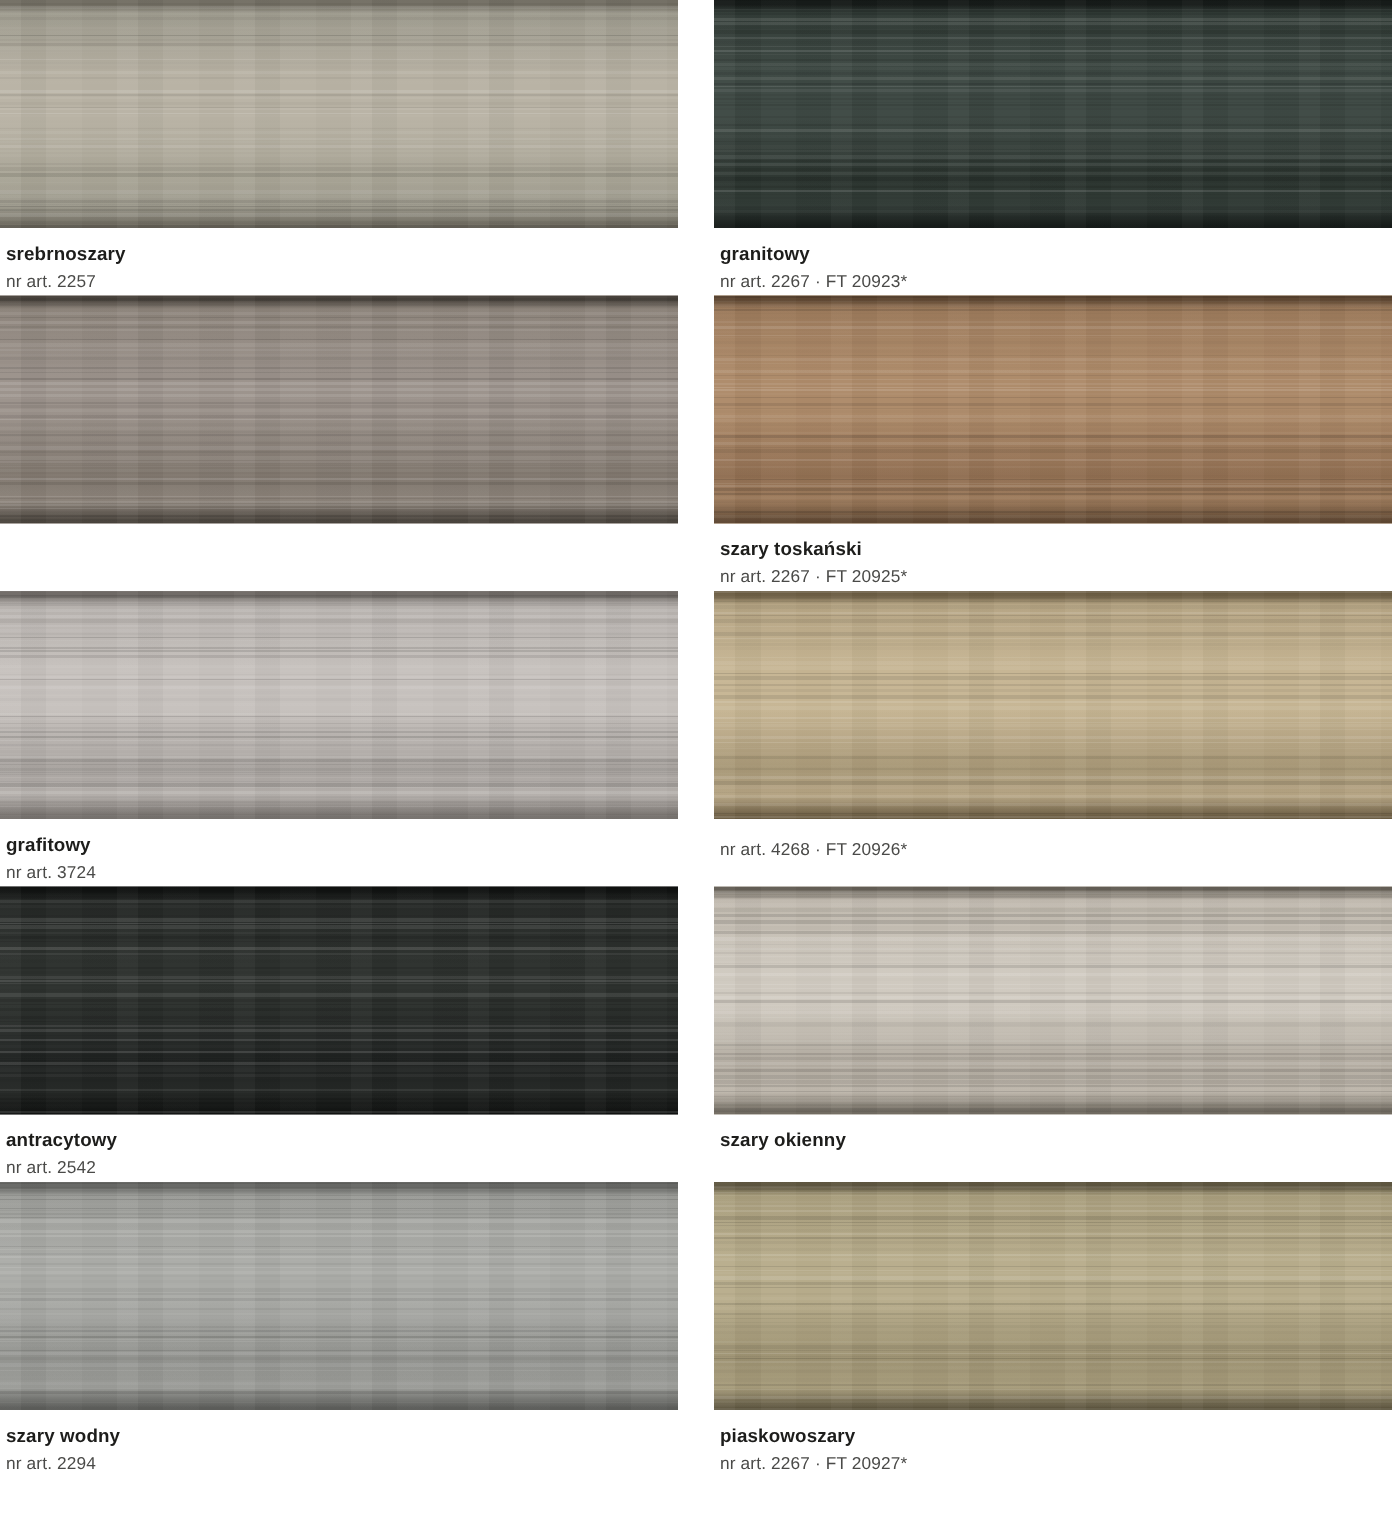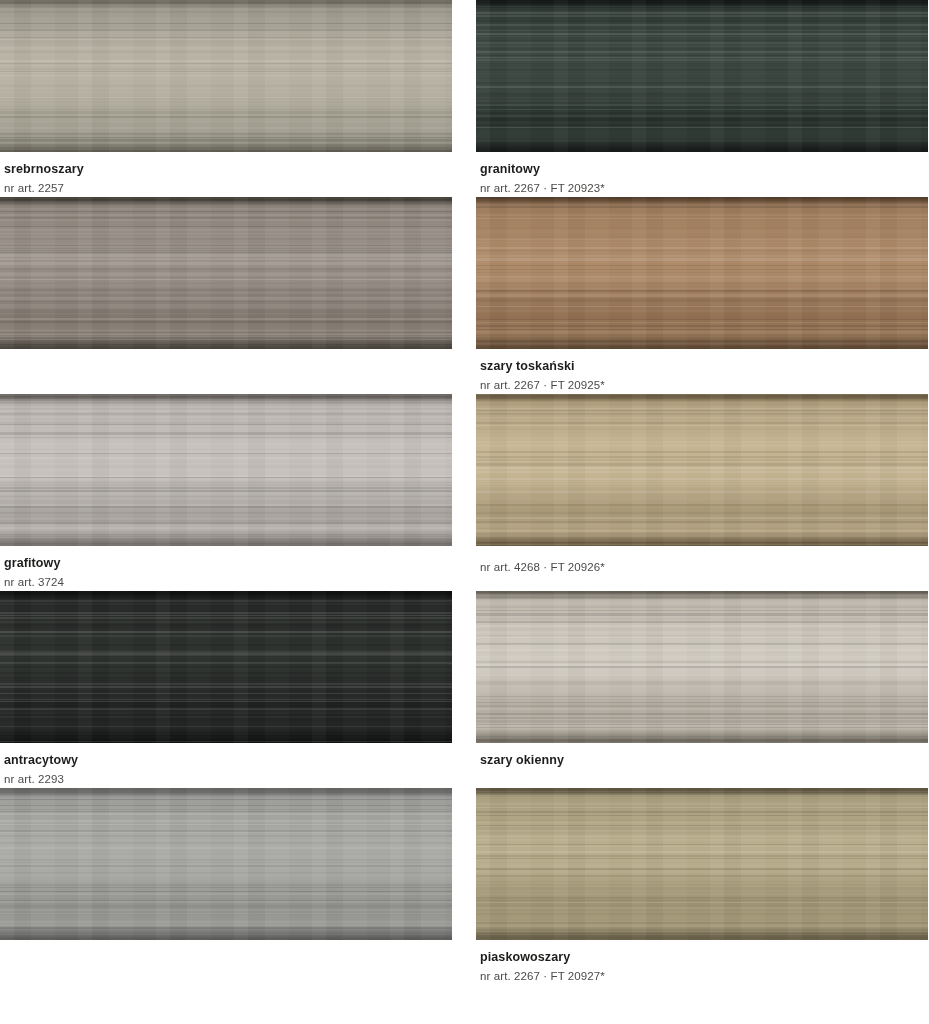--- a/index.html
+++ b/index.html
@@ -124,39 +124,43 @@
       </div>
     </div>
     <div class="swatch-cell">
       <div class="swatch-img" style="background: rgb(36, 39, 37);">
         <div class="grain" style="background: linear-gradient(rgb(16, 18, 17) 0px, rgb(16, 18, 17) 3px, rgb(36, 39, 37) 9px, rgb(45, 49, 46) 34%, rgb(45, 49, 46) 52%, rgb(30, 33, 32) 78%, rgb(36, 39, 37) 90%, rgb(16, 18, 17) 99%, rgb(16, 18, 17) 100%);"></div>
         <div class="grain" style="background: linear-gradient(rgba(0, 0, 0, 0.055) 0%, rgba(0, 0, 0, 0.055) 1.12%, rgba(0, 0, 0, 0) 1.12%, rgba(0, 0, 0, 0) 2.42%, rgba(0, 0, 0, 0.05) 2.42%, rgba(0, 0, 0, 0.05) 2.93%, rgba(0, 0, 0, 0) 2.93%, rgba(0, 0, 0, 0) 4.03%, rgba(0, 0, 0, 0.11) 4.03%, rgba(0, 0, 0, 0.11) 5.31%, rgba(0, 0, 0, 0) 5.31%, rgba(0, 0, 0, 0) 5.85%, rgba(255, 255, 255, 0.07) 5.85%, rgba(255, 255, 255, 0.07) 7.02%, rgba(0, 0, 0, 0) 7.02%, rgba(0, 0, 0, 0) 7.9%, rgba(255, 255, 255, 0.027) 7.9%, rgba(255, 255, 255, 0.027) 9.43%, rgba(0, 0, 0, 0) 9.43%, rgba(0, 0, 0, 0) 10.54%, rgba(0, 0, 0, 0.01) 10.54%, rgba(0, 0, 0, 0.01) 11.79%, rgba(0, 0, 0, 0) 11.79%, rgba(0, 0, 0, 0) 12.64%, rgba(0, 0, 0, 0.063) 12.64%, rgba(0, 0, 0, 0.063) 13.52%, rgba(0, 0, 0, 0) 13.52%, rgba(0, 0, 0, 0) 13.98%, rgba(255, 255, 255, 0.098) 13.98%, rgba(255, 255, 255, 0.098) 15.44%, rgba(0, 0, 0, 0) 15.44%, rgba(0, 0, 0, 0) 15.84%, rgba(255, 255, 255, 0.13) 15.84%, rgba(255, 255, 255, 0.13) 16.46%, rgba(0, 0, 0, 0) 16.46%, rgba(0, 0, 0, 0) 16.96%, rgba(255, 255, 255, 0.094) 16.96%, rgba(255, 255, 255, 0.094) 18.6%, rgba(0, 0, 0, 0) 18.6%, rgba(0, 0, 0, 0) 19.75%, rgba(255, 255, 255, 0.04) 19.75%, rgba(255, 255, 255, 0.04) 21.05%, rgba(0, 0, 0, 0) 21.05%, rgba(0, 0, 0, 0) 21.64%, rgba(0, 0, 0, 0.125) 21.64%, rgba(0, 0, 0, 0.125) 23.05%, rgba(0, 0, 0, 0) 23.05%, rgba(0, 0, 0, 0) 23.69%, rgba(0, 0, 0, 0.106) 23.69%, rgba(0, 0, 0, 0.106) 24.15%, rgba(0, 0, 0, 0) 24.15%, rgba(0, 0, 0, 0) 25.24%, rgba(0, 0, 0, 0) 25.24%, rgba(0, 0, 0, 0) 26%, rgba(0, 0, 0, 0) 26%, rgba(0, 0, 0, 0) 26.42%, rgba(255, 255, 255, 0.125) 26.42%, rgba(255, 255, 255, 0.125) 27.76%, rgba(0, 0, 0, 0) 27.76%, rgba(0, 0, 0, 0) 28.95%, rgba(255, 255, 255, 0.067) 28.95%, rgba(255, 255, 255, 0.067) 30.02%, rgba(0, 0, 0, 0) 30.02%, rgba(0, 0, 0, 0) 30.34%, rgba(255, 255, 255, 0.008) 30.34%, rgba(255, 255, 255, 0.008) 31.83%, rgba(0, 0, 0, 0) 31.83%, rgba(0, 0, 0, 0) 32.26%, rgba(0, 0, 0, 0.02) 32.26%, rgba(0, 0, 0, 0.02) 33.71%, rgba(0, 0, 0, 0) 33.71%, rgba(0, 0, 0, 0) 35.1%, rgba(0, 0, 0, 0.114) 35.1%, rgba(0, 0, 0, 0.114) 36.08%, rgba(0, 0, 0, 0) 36.08%, rgba(0, 0, 0, 0) 37.03%, rgba(0, 0, 0, 0.043) 37.03%, rgba(0, 0, 0, 0.043) 38.26%, rgba(0, 0, 0, 0) 38.26%, rgba(0, 0, 0, 0) 39.44%, rgba(255, 255, 255, 0.075) 39.44%, rgba(255, 255, 255, 0.075) 40.61%, rgba(0, 0, 0, 0) 40.61%, rgba(0, 0, 0, 0) 40.98%, rgba(255, 255, 255, 0.114) 40.98%, rgba(255, 255, 255, 0.114) 41.87%, rgba(0, 0, 0, 0) 41.87%, rgba(0, 0, 0, 0) 42.19%, rgba(255, 255, 255, 0.067) 42.19%, rgba(255, 255, 255, 0.067) 42.61%, rgba(0, 0, 0, 0) 42.61%, rgba(0, 0, 0, 0) 42.99%, rgba(0, 0, 0, 0.043) 42.99%, rgba(0, 0, 0, 0.043) 43.6%, rgba(0, 0, 0, 0) 43.6%, rgba(0, 0, 0, 0) 44.86%, rgba(0, 0, 0, 0.035) 44.86%, rgba(0, 0, 0, 0.035) 46.11%, rgba(0, 0, 0, 0) 46.11%, rgba(0, 0, 0, 0) 46.74%, rgba(255, 255, 255, 0.086) 46.74%, rgba(255, 255, 255, 0.086) 48.31%, rgba(0, 0, 0, 0) 48.31%, rgba(0, 0, 0, 0) 49.26%, rgba(0, 0, 0, 0.12) 49.26%, rgba(0, 0, 0, 0.12) 50.44%, rgba(0, 0, 0, 0) 50.44%, rgba(0, 0, 0, 0) 51.69%, rgba(0, 0, 0, 0.12) 51.69%, rgba(0, 0, 0, 0.12) 52%, rgba(0, 0, 0, 0) 52%, rgba(0, 0, 0, 0) 53.37%, rgba(0, 0, 0, 0.13) 53.37%, rgba(0, 0, 0, 0.13) 54.42%, rgba(0, 0, 0, 0) 54.42%, rgba(0, 0, 0, 0) 55.71%, rgba(255, 255, 255, 0.055) 55.71%, rgba(255, 255, 255, 0.055) 56.13%, rgba(0, 0, 0, 0) 56.13%, rgba(0, 0, 0, 0) 56.62%, rgba(0, 0, 0, 0.106) 56.62%, rgba(0, 0, 0, 0.106) 57.98%, rgba(0, 0, 0, 0) 57.98%, rgba(0, 0, 0, 0) 58.86%, rgba(0, 0, 0, 0.1) 58.86%, rgba(0, 0, 0, 0.1) 59.52%, rgba(0, 0, 0, 0) 59.52%, rgba(0, 0, 0, 0) 60.59%, rgba(255, 255, 255, 0.082) 60.59%, rgba(255, 255, 255, 0.082) 61.7%, rgba(0, 0, 0, 0) 61.7%, rgba(0, 0, 0, 0) 62.55%, rgba(255, 255, 255, 0.106) 62.55%, rgba(255, 255, 255, 0.106) 63.91%, rgba(0, 0, 0, 0) 63.91%, rgba(0, 0, 0, 0) 64.97%, rgba(0, 0, 0, 0.063) 64.97%, rgba(0, 0, 0, 0.063) 65.71%, rgba(0, 0, 0, 0) 65.71%, rgba(0, 0, 0, 0) 67.02%, rgba(255, 255, 255, 0.114) 67.02%, rgba(255, 255, 255, 0.114) 67.56%, rgba(0, 0, 0, 0) 67.56%, rgba(0, 0, 0, 0) 68.2%, rgba(0, 0, 0, 0.055) 68.2%, rgba(0, 0, 0, 0.055) 68.7%, rgba(0, 0, 0, 0) 68.7%, rgba(0, 0, 0, 0) 69.6%, rgba(255, 255, 255, 0.02) 69.6%, rgba(255, 255, 255, 0.02) 70.64%, rgba(0, 0, 0, 0) 70.64%, rgba(0, 0, 0, 0) 71.12%, rgba(255, 255, 255, 0.11) 71.12%, rgba(255, 255, 255, 0.11) 71.44%, rgba(0, 0, 0, 0) 71.44%, rgba(0, 0, 0, 0) 72.32%, rgba(255, 255, 255, 0.125) 72.32%, rgba(255, 255, 255, 0.125) 72.96%, rgba(0, 0, 0, 0) 72.96%, rgba(0, 0, 0, 0) 73.34%, rgba(0, 0, 0, 0.067) 73.34%, rgba(0, 0, 0, 0.067) 74.57%, rgba(0, 0, 0, 0) 74.57%, rgba(0, 0, 0, 0) 75.17%, rgba(0, 0, 0, 0.098) 75.17%, rgba(0, 0, 0, 0.098) 75.68%, rgba(0, 0, 0, 0) 75.68%, rgba(0, 0, 0, 0) 76.12%, rgba(0, 0, 0, 0.09) 76.12%, rgba(0, 0, 0, 0.09) 76.48%, rgba(0, 0, 0, 0) 76.48%, rgba(0, 0, 0, 0) 76.99%, rgba(255, 255, 255, 0.11) 76.99%, rgba(255, 255, 255, 0.11) 78.21%, rgba(0, 0, 0, 0) 78.21%, rgba(0, 0, 0, 0) 78.61%, rgba(255, 255, 255, 0.024) 78.61%, rgba(255, 255, 255, 0.024) 79.45%, rgba(0, 0, 0, 0) 79.45%, rgba(0, 0, 0, 0) 79.81%, rgba(255, 255, 255, 0.03) 79.81%, rgba(255, 255, 255, 0.03) 81.25%, rgba(0, 0, 0, 0) 81.25%, rgba(0, 0, 0, 0) 82.42%, rgba(255, 255, 255, 0.043) 82.42%, rgba(255, 255, 255, 0.043) 83.36%, rgba(0, 0, 0, 0) 83.36%, rgba(0, 0, 0, 0) 84.49%, rgba(0, 0, 0, 0.035) 84.49%, rgba(0, 0, 0, 0.035) 85.76%, rgba(0, 0, 0, 0) 85.76%, rgba(0, 0, 0, 0) 86.44%, rgba(0, 0, 0, 0.01) 86.44%, rgba(0, 0, 0, 0.01) 87.81%, rgba(0, 0, 0, 0) 87.81%, rgba(0, 0, 0, 0) 88.68%, rgba(255, 255, 255, 0.07) 88.68%, rgba(255, 255, 255, 0.07) 89.49%, rgba(0, 0, 0, 0) 89.49%, rgba(0, 0, 0, 0) 89.81%, rgba(0, 0, 0, 0.05) 89.81%, rgba(0, 0, 0, 0.05) 90.16%, rgba(0, 0, 0, 0) 90.16%, rgba(0, 0, 0, 0) 90.74%, rgba(0, 0, 0, 0.067) 90.74%, rgba(0, 0, 0, 0.067) 91.68%, rgba(0, 0, 0, 0) 91.68%, rgba(0, 0, 0, 0) 92.97%, rgba(0, 0, 0, 0.125) 92.97%, rgba(0, 0, 0, 0.125) 93.53%, rgba(0, 0, 0, 0) 93.53%, rgba(0, 0, 0, 0) 94.63%, rgba(0, 0, 0, 0.11) 94.63%, rgba(0, 0, 0, 0.11) 95.34%, rgba(0, 0, 0, 0) 95.34%, rgba(0, 0, 0, 0) 95.8%, rgba(255, 255, 255, 0.004) 95.8%, rgba(255, 255, 255, 0.004) 97.05%, rgba(0, 0, 0, 0) 97.05%, rgba(0, 0, 0, 0) 98.41%, rgba(255, 255, 255, 0.11) 98.41%, rgba(255, 255, 255, 0.11) 99.26%, rgba(0, 0, 0, 0) 99.26%, rgba(0, 0, 0, 0) 100.51%);"></div>
         <div class="grain" style="background: repeating-linear-gradient(to right, rgba(255, 255, 255, 0.035) 0px, rgba(255, 255, 255, 0.035) 14px, rgba(0, 0, 0, 0.03) 14px, rgba(0, 0, 0, 0.03) 31px, rgba(255, 255, 255, 0.02) 31px, rgba(255, 255, 255, 0.02) 55px, rgba(0, 0, 0, 0.016) 55px, rgba(0, 0, 0, 0.016) 78px); opacity: 0.8;"></div>
       </div>
       <div class="swatch-caption">
         <div class="swatch-name">antracytowy</div>
-        <div class="swatch-code">nr art. 2293</div>
+        <div class="swatch-code">nr art. 2542</div>
       </div>
     </div>
     <div class="swatch-cell">
       <div class="swatch-img" style="background: rgb(190, 183, 172);">
         <div class="grain" style="background: linear-gradient(rgb(114, 108, 98) 0px, rgb(114, 108, 98) 3px, rgb(190, 183, 172) 9px, rgb(207, 201, 191) 34%, rgb(207, 201, 191) 52%, rgb(178, 171, 160) 78%, rgb(190, 183, 172) 90%, rgb(114, 108, 98) 99%, rgb(114, 108, 98) 100%);"></div>
         <div class="grain" style="background: linear-gradient(rgba(0, 0, 0, 0.125) 0%, rgba(0, 0, 0, 0.125) 1.53%, rgba(0, 0, 0, 0) 1.53%, rgba(0, 0, 0, 0) 2.08%, rgba(255, 255, 255, 0.114) 2.08%, rgba(255, 255, 255, 0.114) 3.46%, rgba(0, 0, 0, 0) 3.46%, rgba(0, 0, 0, 0) 4.17%, rgba(0, 0, 0, 0.075) 4.17%, rgba(0, 0, 0, 0.075) 5.17%, rgba(0, 0, 0, 0) 5.17%, rgba(0, 0, 0, 0) 5.67%, rgba(255, 255, 255, 0.03) 5.67%, rgba(255, 255, 255, 0.03) 7.04%, rgba(0, 0, 0, 0) 7.04%, rgba(0, 0, 0, 0) 7.35%, rgba(255, 255, 255, 0.075) 7.35%, rgba(255, 255, 255, 0.075) 8.79%, rgba(0, 0, 0, 0) 8.79%, rgba(0, 0, 0, 0) 9.64%, rgba(0, 0, 0, 0.05) 9.64%, rgba(0, 0, 0, 0.05) 11.03%, rgba(0, 0, 0, 0) 11.03%, rgba(0, 0, 0, 0) 12.24%, rgba(0, 0, 0, 0.114) 12.24%, rgba(0, 0, 0, 0.114) 13.44%, rgba(0, 0, 0, 0) 13.44%, rgba(0, 0, 0, 0) 14.79%, rgba(0, 0, 0, 0.118) 14.79%, rgba(0, 0, 0, 0.118) 16.28%, rgba(0, 0, 0, 0) 16.28%, rgba(0, 0, 0, 0) 17.49%, rgba(0, 0, 0, 0.027) 17.49%, rgba(0, 0, 0, 0.027) 19.13%, rgba(0, 0, 0, 0) 19.13%, rgba(0, 0, 0, 0) 19.72%, rgba(0, 0, 0, 0.114) 19.72%, rgba(0, 0, 0, 0.114) 20.89%, rgba(0, 0, 0, 0) 20.89%, rgba(0, 0, 0, 0) 22.22%, rgba(255, 255, 255, 0.125) 22.22%, rgba(255, 255, 255, 0.125) 23.7%, rgba(0, 0, 0, 0) 23.7%, rgba(0, 0, 0, 0) 25.06%, rgba(0, 0, 0, 0.04) 25.06%, rgba(0, 0, 0, 0.04) 25.5%, rgba(0, 0, 0, 0) 25.5%, rgba(0, 0, 0, 0) 26.76%, rgba(255, 255, 255, 0.082) 26.76%, rgba(255, 255, 255, 0.082) 27.72%, rgba(0, 0, 0, 0) 27.72%, rgba(0, 0, 0, 0) 28.64%, rgba(0, 0, 0, 0.055) 28.64%, rgba(0, 0, 0, 0.055) 29.74%, rgba(0, 0, 0, 0) 29.74%, rgba(0, 0, 0, 0) 30.32%, rgba(255, 255, 255, 0.075) 30.32%, rgba(255, 255, 255, 0.075) 30.86%, rgba(0, 0, 0, 0) 30.86%, rgba(0, 0, 0, 0) 31.37%, rgba(0, 0, 0, 0.01) 31.37%, rgba(0, 0, 0, 0.01) 32.86%, rgba(0, 0, 0, 0) 32.86%, rgba(0, 0, 0, 0) 33.51%, rgba(0, 0, 0, 0.035) 33.51%, rgba(0, 0, 0, 0.035) 34.03%, rgba(0, 0, 0, 0) 34.03%, rgba(0, 0, 0, 0) 34.51%, rgba(0, 0, 0, 0.106) 34.51%, rgba(0, 0, 0, 0.106) 35.53%, rgba(0, 0, 0, 0) 35.53%, rgba(0, 0, 0, 0) 36.89%, rgba(255, 255, 255, 0.024) 36.89%, rgba(255, 255, 255, 0.024) 37.19%, rgba(0, 0, 0, 0) 37.19%, rgba(0, 0, 0, 0) 38.12%, rgba(255, 255, 255, 0.12) 38.12%, rgba(255, 255, 255, 0.12) 39.4%, rgba(0, 0, 0, 0) 39.4%, rgba(0, 0, 0, 0) 40.26%, rgba(0, 0, 0, 0.01) 40.26%, rgba(0, 0, 0, 0.01) 41.57%, rgba(0, 0, 0, 0) 41.57%, rgba(0, 0, 0, 0) 42.87%, rgba(255, 255, 255, 0.11) 42.87%, rgba(255, 255, 255, 0.11) 43.23%, rgba(0, 0, 0, 0) 43.23%, rgba(0, 0, 0, 0) 44.4%, rgba(255, 255, 255, 0.094) 44.4%, rgba(255, 255, 255, 0.094) 44.87%, rgba(0, 0, 0, 0) 44.87%, rgba(0, 0, 0, 0) 46.13%, rgba(0, 0, 0, 0.063) 46.13%, rgba(0, 0, 0, 0.063) 47.1%, rgba(0, 0, 0, 0) 47.1%, rgba(0, 0, 0, 0) 47.85%, rgba(255, 255, 255, 0.13) 47.85%, rgba(255, 255, 255, 0.13) 49.14%, rgba(0, 0, 0, 0) 49.14%, rgba(0, 0, 0, 0) 49.58%, rgba(0, 0, 0, 0.118) 49.58%, rgba(0, 0, 0, 0.118) 50.94%, rgba(0, 0, 0, 0) 50.94%, rgba(0, 0, 0, 0) 52.03%, rgba(255, 255, 255, 0.03) 52.03%, rgba(255, 255, 255, 0.03) 52.36%, rgba(0, 0, 0, 0) 52.36%, rgba(0, 0, 0, 0) 53.47%, rgba(255, 255, 255, 0.043) 53.47%, rgba(255, 255, 255, 0.043) 54.05%, rgba(0, 0, 0, 0) 54.05%, rgba(0, 0, 0, 0) 54.8%, rgba(255, 255, 255, 0.094) 54.8%, rgba(255, 255, 255, 0.094) 56.09%, rgba(0, 0, 0, 0) 56.09%, rgba(0, 0, 0, 0) 57.39%, rgba(255, 255, 255, 0.08) 57.39%, rgba(255, 255, 255, 0.08) 57.75%, rgba(0, 0, 0, 0) 57.75%, rgba(0, 0, 0, 0) 58.54%, rgba(0, 0, 0, 0) 58.54%, rgba(0, 0, 0, 0) 58.87%, rgba(0, 0, 0, 0) 58.87%, rgba(0, 0, 0, 0) 59.38%, rgba(0, 0, 0, 0.05) 59.38%, rgba(0, 0, 0, 0.05) 60.99%, rgba(0, 0, 0, 0) 60.99%, rgba(0, 0, 0, 0) 61.4%, rgba(0, 0, 0, 0.04) 61.4%, rgba(0, 0, 0, 0.04) 61.65%, rgba(0, 0, 0, 0) 61.65%, rgba(0, 0, 0, 0) 62.79%, rgba(255, 255, 255, 0.02) 62.79%, rgba(255, 255, 255, 0.02) 63.74%, rgba(0, 0, 0, 0) 63.74%, rgba(0, 0, 0, 0) 64.41%, rgba(255, 255, 255, 0.047) 64.41%, rgba(255, 255, 255, 0.047) 64.95%, rgba(0, 0, 0, 0) 64.95%, rgba(0, 0, 0, 0) 65.75%, rgba(255, 255, 255, 0.03) 65.75%, rgba(255, 255, 255, 0.03) 66.86%, rgba(0, 0, 0, 0) 66.86%, rgba(0, 0, 0, 0) 67.48%, rgba(255, 255, 255, 0.067) 67.48%, rgba(255, 255, 255, 0.067) 68.04%, rgba(0, 0, 0, 0) 68.04%, rgba(0, 0, 0, 0) 69.21%, rgba(0, 0, 0, 0.09) 69.21%, rgba(0, 0, 0, 0.09) 69.96%, rgba(0, 0, 0, 0) 69.96%, rgba(0, 0, 0, 0) 71.18%, rgba(0, 0, 0, 0.04) 71.18%, rgba(0, 0, 0, 0.04) 71.61%, rgba(0, 0, 0, 0) 71.61%, rgba(0, 0, 0, 0) 72.91%, rgba(0, 0, 0, 0.106) 72.91%, rgba(0, 0, 0, 0.106) 73.99%, rgba(0, 0, 0, 0) 73.99%, rgba(0, 0, 0, 0) 74.89%, rgba(0, 0, 0, 0.067) 74.89%, rgba(0, 0, 0, 0.067) 76.09%, rgba(0, 0, 0, 0) 76.09%, rgba(0, 0, 0, 0) 76.88%, rgba(255, 255, 255, 0.118) 76.88%, rgba(255, 255, 255, 0.118) 78.17%, rgba(0, 0, 0, 0) 78.17%, rgba(0, 0, 0, 0) 79.37%, rgba(255, 255, 255, 0.086) 79.37%, rgba(255, 255, 255, 0.086) 79.67%, rgba(0, 0, 0, 0) 79.67%, rgba(0, 0, 0, 0) 80.02%, rgba(0, 0, 0, 0.114) 80.02%, rgba(0, 0, 0, 0.114) 81.51%, rgba(0, 0, 0, 0) 81.51%, rgba(0, 0, 0, 0) 82.78%, rgba(0, 0, 0, 0.086) 82.78%, rgba(0, 0, 0, 0.086) 84.32%, rgba(0, 0, 0, 0) 84.32%, rgba(0, 0, 0, 0) 85.07%, rgba(0, 0, 0, 0.07) 85.07%, rgba(0, 0, 0, 0.07) 86.63%, rgba(0, 0, 0, 0) 86.63%, rgba(0, 0, 0, 0) 87.21%, rgba(0, 0, 0, 0.1) 87.21%, rgba(0, 0, 0, 0.1) 87.99%, rgba(0, 0, 0, 0) 87.99%, rgba(0, 0, 0, 0) 88.44%, rgba(255, 255, 255, 0.024) 88.44%, rgba(255, 255, 255, 0.024) 88.77%, rgba(0, 0, 0, 0) 88.77%, rgba(0, 0, 0, 0) 89.58%, rgba(0, 0, 0, 0.114) 89.58%, rgba(0, 0, 0, 0.114) 89.93%, rgba(0, 0, 0, 0) 89.93%, rgba(0, 0, 0, 0) 90.32%, rgba(255, 255, 255, 0.016) 90.32%, rgba(255, 255, 255, 0.016) 91.55%, rgba(0, 0, 0, 0) 91.55%, rgba(0, 0, 0, 0) 91.87%, rgba(0, 0, 0, 0.067) 91.87%, rgba(0, 0, 0, 0.067) 92.38%, rgba(0, 0, 0, 0) 92.38%, rgba(0, 0, 0, 0) 93.78%, rgba(255, 255, 255, 0.055) 93.78%, rgba(255, 255, 255, 0.055) 94.35%, rgba(0, 0, 0, 0) 94.35%, rgba(0, 0, 0, 0) 95.37%, rgba(0, 0, 0, 0.055) 95.37%, rgba(0, 0, 0, 0.055) 96.29%, rgba(0, 0, 0, 0) 96.29%, rgba(0, 0, 0, 0) 97.33%, rgba(0, 0, 0, 0.094) 97.33%, rgba(0, 0, 0, 0.094) 98.96%, rgba(0, 0, 0, 0) 98.96%, rgba(0, 0, 0, 0) 99.6%, rgba(255, 255, 255, 0.08) 99.6%, rgba(255, 255, 255, 0.08) 100.2%, rgba(0, 0, 0, 0) 100.2%, rgba(0, 0, 0, 0) 100.74%);"></div>
         <div class="grain" style="background: repeating-linear-gradient(to right, rgba(255, 255, 255, 0.035) 0px, rgba(255, 255, 255, 0.035) 14px, rgba(0, 0, 0, 0.03) 14px, rgba(0, 0, 0, 0.03) 31px, rgba(255, 255, 255, 0.02) 31px, rgba(255, 255, 255, 0.02) 55px, rgba(0, 0, 0, 0.016) 55px, rgba(0, 0, 0, 0.016) 78px); opacity: 0.8;"></div>
       </div>
       <div class="swatch-caption">
         <div class="swatch-name">szary okienny</div>
       </div>
     </div>
     <div class="swatch-cell">
       <div class="swatch-img" style="background: rgb(155, 156, 152);">
         <div class="grain" style="background: linear-gradient(rgb(92, 93, 90) 0px, rgb(92, 93, 90) 3px, rgb(155, 156, 152) 9px, rgb(171, 172, 168) 34%, rgb(171, 172, 168) 52%, rgb(144, 145, 141) 78%, rgb(155, 156, 152) 90%, rgb(92, 93, 90) 99%, rgb(92, 93, 90) 100%);"></div>
         <div class="grain" style="background: linear-gradient(rgba(255, 255, 255, 0.063) 0%, rgba(255, 255, 255, 0.063) 0.54%, rgba(0, 0, 0, 0) 0.54%, rgba(0, 0, 0, 0) 0.96%, rgba(255, 255, 255, 0.067) 0.96%, rgba(255, 255, 255, 0.067) 2.4%, rgba(0, 0, 0, 0) 2.4%, rgba(0, 0, 0, 0) 3.17%, rgba(255, 255, 255, 0.063) 3.17%, rgba(255, 255, 255, 0.063) 3.57%, rgba(0, 0, 0, 0) 3.57%, rgba(0, 0, 0, 0) 3.88%, rgba(0, 0, 0, 0.016) 3.88%, rgba(0, 0, 0, 0.016) 5.33%, rgba(0, 0, 0, 0) 5.33%, rgba(0, 0, 0, 0) 5.91%, rgba(0, 0, 0, 0.09) 5.91%, rgba(0, 0, 0, 0.09) 6.24%, rgba(0, 0, 0, 0) 6.24%, rgba(0, 0, 0, 0) 7.3%, rgba(0, 0, 0, 0.12) 7.3%, rgba(0, 0, 0, 0.12) 7.85%, rgba(0, 0, 0, 0) 7.85%, rgba(0, 0, 0, 0) 9.22%, rgba(255, 255, 255, 0.016) 9.22%, rgba(255, 255, 255, 0.016) 10.17%, rgba(0, 0, 0, 0) 10.17%, rgba(0, 0, 0, 0) 11.37%, rgba(0, 0, 0, 0.106) 11.37%, rgba(0, 0, 0, 0.106) 12.01%, rgba(0, 0, 0, 0) 12.01%, rgba(0, 0, 0, 0) 12.41%, rgba(0, 0, 0, 0.04) 12.41%, rgba(0, 0, 0, 0.04) 12.67%, rgba(0, 0, 0, 0) 12.67%, rgba(0, 0, 0, 0) 13.49%, rgba(0, 0, 0, 0.063) 13.49%, rgba(0, 0, 0, 0.063) 14.58%, rgba(0, 0, 0, 0) 14.58%, rgba(0, 0, 0, 0) 15.41%, rgba(0, 0, 0, 0.1) 15.41%, rgba(0, 0, 0, 0.1) 15.73%, rgba(0, 0, 0, 0) 15.73%, rgba(0, 0, 0, 0) 16.43%, rgba(255, 255, 255, 0.13) 16.43%, rgba(255, 255, 255, 0.13) 17.86%, rgba(0, 0, 0, 0) 17.86%, rgba(0, 0, 0, 0) 18.84%, rgba(0, 0, 0, 0.004) 18.84%, rgba(0, 0, 0, 0.004) 19.94%, rgba(0, 0, 0, 0) 19.94%, rgba(0, 0, 0, 0) 20.89%, rgba(255, 255, 255, 0.12) 20.89%, rgba(255, 255, 255, 0.12) 22.34%, rgba(0, 0, 0, 0) 22.34%, rgba(0, 0, 0, 0) 23.45%, rgba(255, 255, 255, 0.12) 23.45%, rgba(255, 255, 255, 0.12) 24.05%, rgba(0, 0, 0, 0) 24.05%, rgba(0, 0, 0, 0) 24.86%, rgba(0, 0, 0, 0.008) 24.86%, rgba(0, 0, 0, 0.008) 25.89%, rgba(0, 0, 0, 0) 25.89%, rgba(0, 0, 0, 0) 26.61%, rgba(255, 255, 255, 0.024) 26.61%, rgba(255, 255, 255, 0.024) 26.95%, rgba(0, 0, 0, 0) 26.95%, rgba(0, 0, 0, 0) 27.96%, rgba(0, 0, 0, 0.082) 27.96%, rgba(0, 0, 0, 0.082) 28.71%, rgba(0, 0, 0, 0) 28.71%, rgba(0, 0, 0, 0) 29.27%, rgba(255, 255, 255, 0.08) 29.27%, rgba(255, 255, 255, 0.08) 29.82%, rgba(0, 0, 0, 0) 29.82%, rgba(0, 0, 0, 0) 31.03%, rgba(0, 0, 0, 0.05) 31.03%, rgba(0, 0, 0, 0.05) 31.95%, rgba(0, 0, 0, 0) 31.95%, rgba(0, 0, 0, 0) 32.58%, rgba(255, 255, 255, 0.11) 32.58%, rgba(255, 255, 255, 0.11) 33.14%, rgba(0, 0, 0, 0) 33.14%, rgba(0, 0, 0, 0) 34.23%, rgba(255, 255, 255, 0.01) 34.23%, rgba(255, 255, 255, 0.01) 34.85%, rgba(0, 0, 0, 0) 34.85%, rgba(0, 0, 0, 0) 35.68%, rgba(0, 0, 0, 0.047) 35.68%, rgba(0, 0, 0, 0.047) 36.6%, rgba(0, 0, 0, 0) 36.6%, rgba(0, 0, 0, 0) 37.2%, rgba(255, 255, 255, 0.098) 37.2%, rgba(255, 255, 255, 0.098) 37.65%, rgba(0, 0, 0, 0) 37.65%, rgba(0, 0, 0, 0) 38.92%, rgba(255, 255, 255, 0.07) 38.92%, rgba(255, 255, 255, 0.07) 40.22%, rgba(0, 0, 0, 0) 40.22%, rgba(0, 0, 0, 0) 40.75%, rgba(0, 0, 0, 0.024) 40.75%, rgba(0, 0, 0, 0.024) 41.68%, rgba(0, 0, 0, 0) 41.68%, rgba(0, 0, 0, 0) 43.01%, rgba(0, 0, 0, 0.02) 43.01%, rgba(0, 0, 0, 0.02) 44.19%, rgba(0, 0, 0, 0) 44.19%, rgba(0, 0, 0, 0) 45.14%, rgba(255, 255, 255, 0.016) 45.14%, rgba(255, 255, 255, 0.016) 45.94%, rgba(0, 0, 0, 0) 45.94%, rgba(0, 0, 0, 0) 46.53%, rgba(0, 0, 0, 0.05) 46.53%, rgba(0, 0, 0, 0.05) 48.03%, rgba(0, 0, 0, 0) 48.03%, rgba(0, 0, 0, 0) 48.89%, rgba(0, 0, 0, 0.06) 48.89%, rgba(0, 0, 0, 0.06) 49.65%, rgba(0, 0, 0, 0) 49.65%, rgba(0, 0, 0, 0) 50.92%, rgba(0, 0, 0, 0.086) 50.92%, rgba(0, 0, 0, 0.086) 52.23%, rgba(0, 0, 0, 0) 52.23%, rgba(0, 0, 0, 0) 53%, rgba(0, 0, 0, 0.004) 53%, rgba(0, 0, 0, 0.004) 54.6%, rgba(0, 0, 0, 0) 54.6%, rgba(0, 0, 0, 0) 55.07%, rgba(0, 0, 0, 0.047) 55.07%, rgba(0, 0, 0, 0.047) 56.14%, rgba(0, 0, 0, 0) 56.14%, rgba(0, 0, 0, 0) 57.54%, rgba(255, 255, 255, 0.055) 57.54%, rgba(255, 255, 255, 0.055) 58.51%, rgba(0, 0, 0, 0) 58.51%, rgba(0, 0, 0, 0) 58.99%, rgba(255, 255, 255, 0.027) 58.99%, rgba(255, 255, 255, 0.027) 60.21%, rgba(0, 0, 0, 0) 60.21%, rgba(0, 0, 0, 0) 60.77%, rgba(255, 255, 255, 0.024) 60.77%, rgba(255, 255, 255, 0.024) 61.65%, rgba(0, 0, 0, 0) 61.65%, rgba(0, 0, 0, 0) 62.97%, rgba(0, 0, 0, 0.055) 62.97%, rgba(0, 0, 0, 0.055) 64.19%, rgba(0, 0, 0, 0) 64.19%, rgba(0, 0, 0, 0) 64.83%, rgba(0, 0, 0, 0.094) 64.83%, rgba(0, 0, 0, 0.094) 65.95%, rgba(0, 0, 0, 0) 65.95%, rgba(0, 0, 0, 0) 66.41%, rgba(255, 255, 255, 0.03) 66.41%, rgba(255, 255, 255, 0.03) 66.75%, rgba(0, 0, 0, 0) 66.75%, rgba(0, 0, 0, 0) 67.48%, rgba(0, 0, 0, 0.125) 67.48%, rgba(0, 0, 0, 0.125) 68.28%, rgba(0, 0, 0, 0) 68.28%, rgba(0, 0, 0, 0) 68.88%, rgba(255, 255, 255, 0.086) 68.88%, rgba(255, 255, 255, 0.086) 69.43%, rgba(0, 0, 0, 0) 69.43%, rgba(0, 0, 0, 0) 69.81%, rgba(255, 255, 255, 0.08) 69.81%, rgba(255, 255, 255, 0.08) 70.22%, rgba(0, 0, 0, 0) 70.22%, rgba(0, 0, 0, 0) 71.1%, rgba(255, 255, 255, 0.016) 71.1%, rgba(255, 255, 255, 0.016) 72.45%, rgba(0, 0, 0, 0) 72.45%, rgba(0, 0, 0, 0) 73.6%, rgba(0, 0, 0, 0.094) 73.6%, rgba(0, 0, 0, 0.094) 74.11%, rgba(0, 0, 0, 0) 74.11%, rgba(0, 0, 0, 0) 74.58%, rgba(255, 255, 255, 0.098) 74.58%, rgba(255, 255, 255, 0.098) 75.83%, rgba(0, 0, 0, 0) 75.83%, rgba(0, 0, 0, 0) 76.92%, rgba(0, 0, 0, 0.035) 76.92%, rgba(0, 0, 0, 0.035) 78.11%, rgba(0, 0, 0, 0) 78.11%, rgba(0, 0, 0, 0) 79.5%, rgba(255, 255, 255, 0.086) 79.5%, rgba(255, 255, 255, 0.086) 80.94%, rgba(0, 0, 0, 0) 80.94%, rgba(0, 0, 0, 0) 82.32%, rgba(255, 255, 255, 0.075) 82.32%, rgba(255, 255, 255, 0.075) 83.09%, rgba(0, 0, 0, 0) 83.09%, rgba(0, 0, 0, 0) 84.13%, rgba(0, 0, 0, 0.004) 84.13%, rgba(0, 0, 0, 0.004) 85.21%, rgba(0, 0, 0, 0) 85.21%, rgba(0, 0, 0, 0) 85.98%, rgba(0, 0, 0, 0.01) 85.98%, rgba(0, 0, 0, 0.01) 86.93%, rgba(0, 0, 0, 0) 86.93%, rgba(0, 0, 0, 0) 87.6%, rgba(255, 255, 255, 0.047) 87.6%, rgba(255, 255, 255, 0.047) 89.12%, rgba(0, 0, 0, 0) 89.12%, rgba(0, 0, 0, 0) 90.46%, rgba(255, 255, 255, 0.067) 90.46%, rgba(255, 255, 255, 0.067) 91%, rgba(0, 0, 0, 0) 91%, rgba(0, 0, 0, 0) 91.68%, rgba(0, 0, 0, 0.114) 91.68%, rgba(0, 0, 0, 0.114) 93.07%, rgba(0, 0, 0, 0) 93.07%, rgba(0, 0, 0, 0) 94.39%, rgba(0, 0, 0, 0.01) 94.39%, rgba(0, 0, 0, 0.01) 95.54%, rgba(0, 0, 0, 0) 95.54%, rgba(0, 0, 0, 0) 96.36%, rgba(255, 255, 255, 0.04) 96.36%, rgba(255, 255, 255, 0.04) 97.03%, rgba(0, 0, 0, 0) 97.03%, rgba(0, 0, 0, 0) 97.33%, rgba(255, 255, 255, 0.004) 97.33%, rgba(255, 255, 255, 0.004) 98.65%, rgba(0, 0, 0, 0) 98.65%, rgba(0, 0, 0, 0) 99.82%, rgba(0, 0, 0, 0.118) 99.82%, rgba(0, 0, 0, 0.118) 100.39%, rgba(0, 0, 0, 0) 100.39%, rgba(0, 0, 0, 0) 100.9%);"></div>
         <div class="grain" style="background: repeating-linear-gradient(to right, rgba(255, 255, 255, 0.035) 0px, rgba(255, 255, 255, 0.035) 14px, rgba(0, 0, 0, 0.03) 14px, rgba(0, 0, 0, 0.03) 31px, rgba(255, 255, 255, 0.02) 31px, rgba(255, 255, 255, 0.02) 55px, rgba(0, 0, 0, 0.016) 55px, rgba(0, 0, 0, 0.016) 78px); opacity: 0.8;"></div>
       </div>
+      <div class="swatch-caption">
+        <div class="swatch-name">szary wodny</div>
+        <div class="swatch-code">nr art. 2294</div>
+      </div>
     </div>
     <div class="swatch-cell">
       <div class="swatch-img" style="background: rgb(168, 157, 124);">
         <div class="grain" style="background: linear-gradient(rgb(94, 86, 64) 0px, rgb(94, 86, 64) 3px, rgb(168, 157, 124) 9px, rgb(184, 173, 140) 34%, rgb(184, 173, 140) 52%, rgb(156, 145, 113) 78%, rgb(168, 157, 124) 90%, rgb(94, 86, 64) 99%, rgb(94, 86, 64) 100%);"></div>
         <div class="grain" style="background: linear-gradient(rgba(255, 255, 255, 0.004) 0%, rgba(255, 255, 255, 0.004) 0.95%, rgba(0, 0, 0, 0) 0.95%, rgba(0, 0, 0, 0) 1.95%, rgba(255, 255, 255, 0.082) 1.95%, rgba(255, 255, 255, 0.082) 2.5%, rgba(0, 0, 0, 0) 2.5%, rgba(0, 0, 0, 0) 2.87%, rgba(0, 0, 0, 0.067) 2.87%, rgba(0, 0, 0, 0.067) 3.43%, rgba(0, 0, 0, 0) 3.43%, rgba(0, 0, 0, 0) 4.39%, rgba(255, 255, 255, 0.094) 4.39%, rgba(255, 255, 255, 0.094) 4.99%, rgba(0, 0, 0, 0) 4.99%, rgba(0, 0, 0, 0) 5.68%, rgba(255, 255, 255, 0.063) 5.68%, rgba(255, 255, 255, 0.063) 6.2%, rgba(0, 0, 0, 0) 6.2%, rgba(0, 0, 0, 0) 7.51%, rgba(255, 255, 255, 0.016) 7.51%, rgba(255, 255, 255, 0.016) 8.05%, rgba(0, 0, 0, 0) 8.05%, rgba(0, 0, 0, 0) 8.45%, rgba(255, 255, 255, 0.043) 8.45%, rgba(255, 255, 255, 0.043) 9.08%, rgba(0, 0, 0, 0) 9.08%, rgba(0, 0, 0, 0) 10.01%, rgba(255, 255, 255, 0.094) 10.01%, rgba(255, 255, 255, 0.094) 10.95%, rgba(0, 0, 0, 0) 10.95%, rgba(0, 0, 0, 0) 12.28%, rgba(255, 255, 255, 0.12) 12.28%, rgba(255, 255, 255, 0.12) 13.05%, rgba(0, 0, 0, 0) 13.05%, rgba(0, 0, 0, 0) 13.5%, rgba(0, 0, 0, 0.08) 13.5%, rgba(0, 0, 0, 0.08) 13.76%, rgba(0, 0, 0, 0) 13.76%, rgba(0, 0, 0, 0) 15.11%, rgba(0, 0, 0, 0.106) 15.11%, rgba(0, 0, 0, 0.106) 16.55%, rgba(0, 0, 0, 0) 16.55%, rgba(0, 0, 0, 0) 17.54%, rgba(0, 0, 0, 0.114) 17.54%, rgba(0, 0, 0, 0.114) 18.15%, rgba(0, 0, 0, 0) 18.15%, rgba(0, 0, 0, 0) 19.07%, rgba(0, 0, 0, 0.08) 19.07%, rgba(0, 0, 0, 0.08) 19.4%, rgba(0, 0, 0, 0) 19.4%, rgba(0, 0, 0, 0) 20.41%, rgba(0, 0, 0, 0.027) 20.41%, rgba(0, 0, 0, 0.027) 21.85%, rgba(0, 0, 0, 0) 21.85%, rgba(0, 0, 0, 0) 22.18%, rgba(255, 255, 255, 0.114) 22.18%, rgba(255, 255, 255, 0.114) 23.27%, rgba(0, 0, 0, 0) 23.27%, rgba(0, 0, 0, 0) 24.23%, rgba(0, 0, 0, 0.114) 24.23%, rgba(0, 0, 0, 0.114) 24.99%, rgba(0, 0, 0, 0) 24.99%, rgba(0, 0, 0, 0) 25.83%, rgba(0, 0, 0, 0.04) 25.83%, rgba(0, 0, 0, 0.04) 27.33%, rgba(0, 0, 0, 0) 27.33%, rgba(0, 0, 0, 0) 27.96%, rgba(255, 255, 255, 0.016) 27.96%, rgba(255, 255, 255, 0.016) 28.59%, rgba(0, 0, 0, 0) 28.59%, rgba(0, 0, 0, 0) 29.15%, rgba(0, 0, 0, 0.03) 29.15%, rgba(0, 0, 0, 0.03) 30.44%, rgba(0, 0, 0, 0) 30.44%, rgba(0, 0, 0, 0) 31.7%, rgba(255, 255, 255, 0.13) 31.7%, rgba(255, 255, 255, 0.13) 32.35%, rgba(0, 0, 0, 0) 32.35%, rgba(0, 0, 0, 0) 33.28%, rgba(255, 255, 255, 0.055) 33.28%, rgba(255, 255, 255, 0.055) 34.77%, rgba(0, 0, 0, 0) 34.77%, rgba(0, 0, 0, 0) 35.94%, rgba(255, 255, 255, 0.004) 35.94%, rgba(255, 255, 255, 0.004) 36.38%, rgba(0, 0, 0, 0) 36.38%, rgba(0, 0, 0, 0) 36.78%, rgba(0, 0, 0, 0.098) 36.78%, rgba(0, 0, 0, 0.098) 37.49%, rgba(0, 0, 0, 0) 37.49%, rgba(0, 0, 0, 0) 38.39%, rgba(255, 255, 255, 0.098) 38.39%, rgba(255, 255, 255, 0.098) 38.87%, rgba(0, 0, 0, 0) 38.87%, rgba(0, 0, 0, 0) 39.66%, rgba(255, 255, 255, 0.03) 39.66%, rgba(255, 255, 255, 0.03) 40.37%, rgba(0, 0, 0, 0) 40.37%, rgba(0, 0, 0, 0) 41.42%, rgba(255, 255, 255, 0.118) 41.42%, rgba(255, 255, 255, 0.118) 42.95%, rgba(0, 0, 0, 0) 42.95%, rgba(0, 0, 0, 0) 43.95%, rgba(0, 0, 0, 0.09) 43.95%, rgba(0, 0, 0, 0.09) 45.12%, rgba(0, 0, 0, 0) 45.12%, rgba(0, 0, 0, 0) 46.07%, rgba(0, 0, 0, 0.11) 46.07%, rgba(0, 0, 0, 0.11) 46.54%, rgba(0, 0, 0, 0) 46.54%, rgba(0, 0, 0, 0) 47.43%, rgba(0, 0, 0, 0) 47.43%, rgba(0, 0, 0, 0) 48.3%, rgba(0, 0, 0, 0) 48.3%, rgba(0, 0, 0, 0) 48.72%, rgba(0, 0, 0, 0.027) 48.72%, rgba(0, 0, 0, 0.027) 49.41%, rgba(0, 0, 0, 0) 49.41%, rgba(0, 0, 0, 0) 50.56%, rgba(255, 255, 255, 0.035) 50.56%, rgba(255, 255, 255, 0.035) 51.61%, rgba(0, 0, 0, 0) 51.61%, rgba(0, 0, 0, 0) 52.91%, rgba(0, 0, 0, 0.114) 52.91%, rgba(0, 0, 0, 0.114) 53.83%, rgba(0, 0, 0, 0) 53.83%, rgba(0, 0, 0, 0) 54.8%, rgba(255, 255, 255, 0.035) 54.8%, rgba(255, 255, 255, 0.035) 56.23%, rgba(0, 0, 0, 0) 56.23%, rgba(0, 0, 0, 0) 57.25%, rgba(0, 0, 0, 0.082) 57.25%, rgba(0, 0, 0, 0.082) 58.37%, rgba(0, 0, 0, 0) 58.37%, rgba(0, 0, 0, 0) 59.71%, rgba(0, 0, 0, 0.06) 59.71%, rgba(0, 0, 0, 0.06) 60.17%, rgba(0, 0, 0, 0) 60.17%, rgba(0, 0, 0, 0) 61.36%, rgba(0, 0, 0, 0.04) 61.36%, rgba(0, 0, 0, 0.04) 61.86%, rgba(0, 0, 0, 0) 61.86%, rgba(0, 0, 0, 0) 62.89%, rgba(0, 0, 0, 0.04) 62.89%, rgba(0, 0, 0, 0.04) 63.91%, rgba(0, 0, 0, 0) 63.91%, rgba(0, 0, 0, 0) 65.28%, rgba(0, 0, 0, 0.024) 65.28%, rgba(0, 0, 0, 0.024) 66.88%, rgba(0, 0, 0, 0) 66.88%, rgba(0, 0, 0, 0) 67.43%, rgba(255, 255, 255, 0.008) 67.43%, rgba(255, 255, 255, 0.008) 68.56%, rgba(0, 0, 0, 0) 68.56%, rgba(0, 0, 0, 0) 69.86%, rgba(255, 255, 255, 0.06) 69.86%, rgba(255, 255, 255, 0.06) 70.51%, rgba(0, 0, 0, 0) 70.51%, rgba(0, 0, 0, 0) 71.58%, rgba(0, 0, 0, 0.063) 71.58%, rgba(0, 0, 0, 0.063) 73.07%, rgba(0, 0, 0, 0) 73.07%, rgba(0, 0, 0, 0) 73.75%, rgba(0, 0, 0, 0.07) 73.75%, rgba(0, 0, 0, 0.07) 74.06%, rgba(0, 0, 0, 0) 74.06%, rgba(0, 0, 0, 0) 74.99%, rgba(255, 255, 255, 0.12) 74.99%, rgba(255, 255, 255, 0.12) 75.34%, rgba(0, 0, 0, 0) 75.34%, rgba(0, 0, 0, 0) 76.38%, rgba(0, 0, 0, 0.04) 76.38%, rgba(0, 0, 0, 0.04) 76.63%, rgba(0, 0, 0, 0) 76.63%, rgba(0, 0, 0, 0) 77.33%, rgba(0, 0, 0, 0.125) 77.33%, rgba(0, 0, 0, 0.125) 77.63%, rgba(0, 0, 0, 0) 77.63%, rgba(0, 0, 0, 0) 78.61%, rgba(255, 255, 255, 0.094) 78.61%, rgba(255, 255, 255, 0.094) 79.54%, rgba(0, 0, 0, 0) 79.54%, rgba(0, 0, 0, 0) 80.78%, rgba(255, 255, 255, 0.027) 80.78%, rgba(255, 255, 255, 0.027) 81.91%, rgba(0, 0, 0, 0) 81.91%, rgba(0, 0, 0, 0) 82.49%, rgba(0, 0, 0, 0.027) 82.49%, rgba(0, 0, 0, 0.027) 83.57%, rgba(0, 0, 0, 0) 83.57%, rgba(0, 0, 0, 0) 84.66%, rgba(0, 0, 0, 0.008) 84.66%, rgba(0, 0, 0, 0.008) 85.06%, rgba(0, 0, 0, 0) 85.06%, rgba(0, 0, 0, 0) 86.17%, rgba(0, 0, 0, 0.02) 86.17%, rgba(0, 0, 0, 0.02) 87.6%, rgba(0, 0, 0, 0) 87.6%, rgba(0, 0, 0, 0) 88.48%, rgba(0, 0, 0, 0.094) 88.48%, rgba(0, 0, 0, 0.094) 89.46%, rgba(0, 0, 0, 0) 89.46%, rgba(0, 0, 0, 0) 90.76%, rgba(255, 255, 255, 0.09) 90.76%, rgba(255, 255, 255, 0.09) 91.41%, rgba(0, 0, 0, 0) 91.41%, rgba(0, 0, 0, 0) 92.2%, rgba(255, 255, 255, 0.016) 92.2%, rgba(255, 255, 255, 0.016) 93.05%, rgba(0, 0, 0, 0) 93.05%, rgba(0, 0, 0, 0) 93.95%, rgba(255, 255, 255, 0.11) 93.95%, rgba(255, 255, 255, 0.11) 94.96%, rgba(0, 0, 0, 0) 94.96%, rgba(0, 0, 0, 0) 96.17%, rgba(255, 255, 255, 0.04) 96.17%, rgba(255, 255, 255, 0.04) 96.97%, rgba(0, 0, 0, 0) 96.97%, rgba(0, 0, 0, 0) 97.38%, rgba(255, 255, 255, 0.02) 97.38%, rgba(255, 255, 255, 0.02) 98.56%, rgba(0, 0, 0, 0) 98.56%, rgba(0, 0, 0, 0) 98.94%, rgba(255, 255, 255, 0.07) 98.94%, rgba(255, 255, 255, 0.07) 100.2%, rgba(0, 0, 0, 0) 100.2%, rgba(0, 0, 0, 0) 100.99%);"></div>
         <div class="grain" style="background: repeating-linear-gradient(to right, rgba(255, 255, 255, 0.035) 0px, rgba(255, 255, 255, 0.035) 14px, rgba(0, 0, 0, 0.03) 14px, rgba(0, 0, 0, 0.03) 31px, rgba(255, 255, 255, 0.02) 31px, rgba(255, 255, 255, 0.02) 55px, rgba(0, 0, 0, 0.016) 55px, rgba(0, 0, 0, 0.016) 78px); opacity: 0.8;"></div>
       </div>
       <div class="swatch-caption">
         <div class="swatch-name">piaskowoszary</div>
         <div class="swatch-code">nr art. 2267 · FT 20927*</div>

